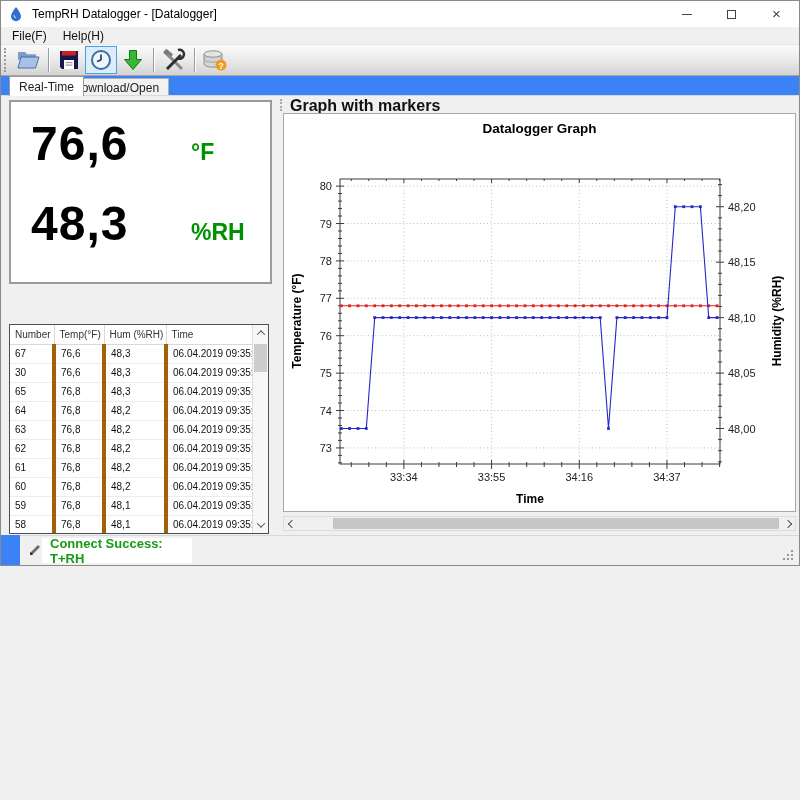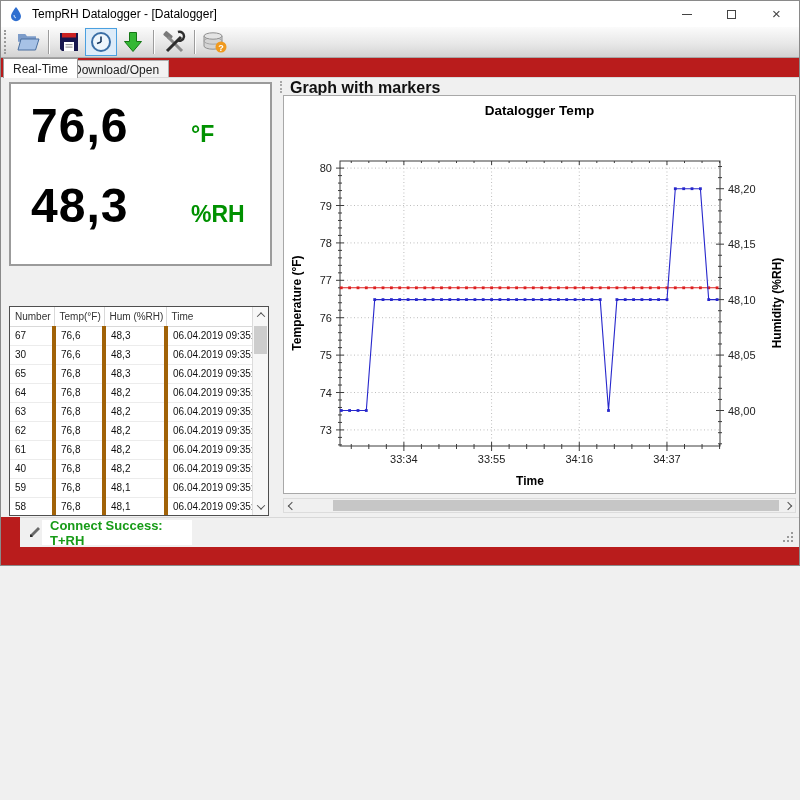--- a/index.html
+++ b/index.html
@@ -1,19 +1,19 @@
 <!DOCTYPE html>
 <html><head>
 <meta charset="utf-8">
 <style>
   html,body{margin:0;padding:0;}
   body{width:800px;height:800px;background:#f0f0f0;font-family:"Liberation Sans",sans-serif;overflow:hidden;position:relative;}
   *{box-sizing:border-box;}
 
-  .window{position:absolute;left:0;top:0;width:800px;height:566px;background:#b91c1c;border:1px solid #8a8a8a;}
+  .window{position:absolute;left:0;top:0;width:800px;height:566px;background:#3b82f6;border:1px solid #8a8a8a;}
 
   
   .titlebar{height:26px;background:#ffffff;display:flex;align-items:center;position:relative;}
   .app-icon{width:16px;height:16px;margin:0 8px 0 7px;}
   .title-text{font-size:12px;color:#000;}
   .win-controls{position:absolute;right:0;top:0;height:26px;display:flex;}
   .win-btn{width:45px;height:26px;display:flex;align-items:center;justify-content:center;}
   .glyph-min{width:10px;height:1px;background:#444;}
   .glyph-max{width:9px;height:9px;border:1px solid #444;}
   .glyph-close{font-size:15px;color:#444;line-height:1;margin-top:-2px;}
@@ -28,21 +28,21 @@
   .tb-grip{width:4px;height:24px;border-left:2px dotted #9a9a9a;margin:0 4px 0 1px;}
   .tb-btn{width:32px;height:28px;display:flex;align-items:center;justify-content:center;border:1px solid transparent;}
   .tb-btn.selected{border:1px solid #4aa0e0;background:#ddecf9;}
   .tb-sep{width:1px;height:24px;background:#9c9c9c;margin:0 4px;box-shadow:1px 0 0 #fff;}
 
   
   .tabstrip{height:20px;position:relative;padding-left:2px;font-size:12px;}
   .tabstrip::after{content:'';position:absolute;left:0;right:0;bottom:0;height:1px;background:#d9d9d9;}
   .tab{position:absolute;top:2px;height:18px;padding:0 9px;border:1px solid #b0b0b0;border-bottom:none;background:#f2f2f2;display:flex;align-items:center;color:#222;}
   .tab.active{top:0;height:20px;background:#ffffff;border-color:#9b9b9b;z-index:2;}
-  .tab-1{left:2px;}
+  .tab-1{left:8px;}
   .tab-2{left:62px;}
 
   
   .content{position:relative;height:439px;background:#f0f0f0;}
 
   
   .readout{position:absolute;left:8px;top:4px;width:263px;height:184px;background:#fff;border:2px solid #9b9b9b;padding:14px 18px 0 20px;}
   .readout-row{display:flex;align-items:baseline;height:80px;}
   .readout-value{font-size:48px;font-weight:bold;color:#000;letter-spacing:1px;width:160px;}
   .readout-unit{font-size:23px;font-weight:bold;}
@@ -110,20 +110,24 @@
         </div>
       <div class="win-btn">
           <span class="glyph-max"></span>
         </div>
       <div class="win-btn">
           <span class="glyph-close">×</span>
         </div>
     </div>
   </div>
 
+  <div class="menubar">
+    <span class="menu-item">File(F)</span>
+    <span class="menu-item">Help(H)</span>
+  </div>
 
   <div class="toolbar">
     <span class="tb-grip"></span>
 
     <div class="tb-btn">
       <svg width="24" height="24" viewBox="0 0 24 24">
         <path d="M2 4 h7 l2 2.5 h9 v5 H2 Z" fill="#7d9cc9" stroke="#4a6globe90" stroke-width="0"></path>
         <path d="M2 4 h7 l2 2.5 h9 v5 H2 Z" fill="#7d9cc9"></path>
         <path d="M5 9 h18 l-3.5 11 H2 Z" fill="#a7c2e6" stroke="#4a6f9f" stroke-width="1"></path>
       </svg>
@@ -254,21 +258,21 @@
               <td>48,2</td>
               <td>06.04.2019 09:35:21</td>
             </tr>
             <tr>
               <td>61</td>
               <td>76,8</td>
               <td>48,2</td>
               <td>06.04.2019 09:35:18</td>
             </tr>
             <tr>
-              <td>40</td>
+              <td>60</td>
               <td>76,8</td>
               <td>48,2</td>
               <td>06.04.2019 09:35:16</td>
             </tr>
             <tr>
               <td>59</td>
               <td>76,8</td>
               <td>48,1</td>
               <td>06.04.2019 09:35:14</td>
             </tr>
@@ -288,21 +292,21 @@
         <div class="vs-arrow" style="bottom:0;">
             <span class="chev down"></span>
           </div>
       </div>
     </div>
 
     <span class="panel-grip"></span>
     <div class="graph-header">Graph with markers</div>
 
     <div class="graph-box">
-      <div class="chart-title">Datalogger Temp</div>
+      <div class="chart-title">Datalogger Graph</div>
       <div class="plot-svg"><svg viewBox="0 0 513 399" width="513" height="399">
             <line x1="56" x2="436" y1="333.91732283464546" y2="333.91732283464546" stroke="#bdbdbd" stroke-dasharray="1 2.5"></line>
             <line x1="56" x2="436" y1="296.51574803149583" y2="296.51574803149583" stroke="#bdbdbd" stroke-dasharray="1 2.5"></line>
             <line x1="56" x2="436" y1="259.11417322834626" y2="259.11417322834626" stroke="#bdbdbd" stroke-dasharray="1 2.5"></line>
             <line x1="56" x2="436" y1="221.71259842519666" y2="221.71259842519666" stroke="#bdbdbd" stroke-dasharray="1 2.5"></line>
             <line x1="56" x2="436" y1="184.3110236220471" y2="184.3110236220471" stroke="#bdbdbd" stroke-dasharray="1 2.5"></line>
             <line x1="56" x2="436" y1="146.9094488188975" y2="146.9094488188975" stroke="#bdbdbd" stroke-dasharray="1 2.5"></line>
             <line x1="56" x2="436" y1="109.50787401574792" y2="109.50787401574792" stroke="#bdbdbd" stroke-dasharray="1 2.5"></line>
             <line x1="56" x2="436" y1="72.10629921259833" y2="72.10629921259833" stroke="#bdbdbd" stroke-dasharray="1 2.5"></line>
             <line x1="119.89010989010987" x2="119.89010989010987" y1="65" y2="350" stroke="#bdbdbd" stroke-dasharray="1 2.5"></line>

